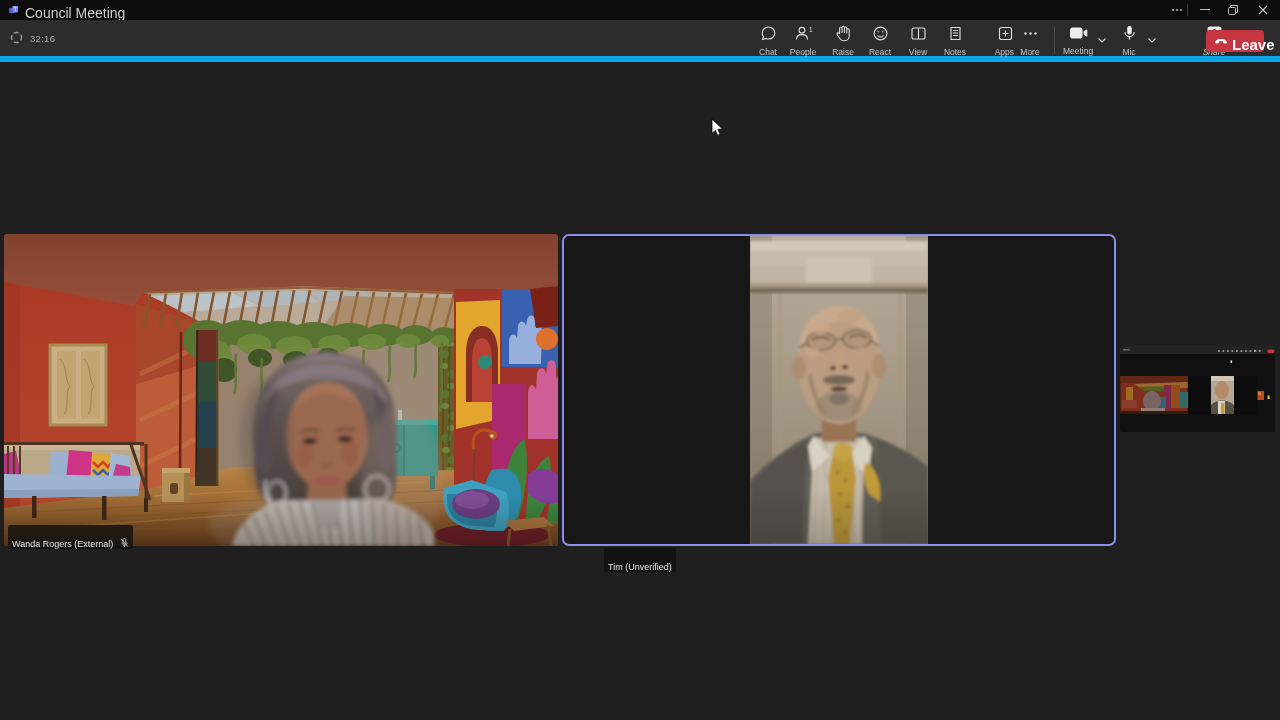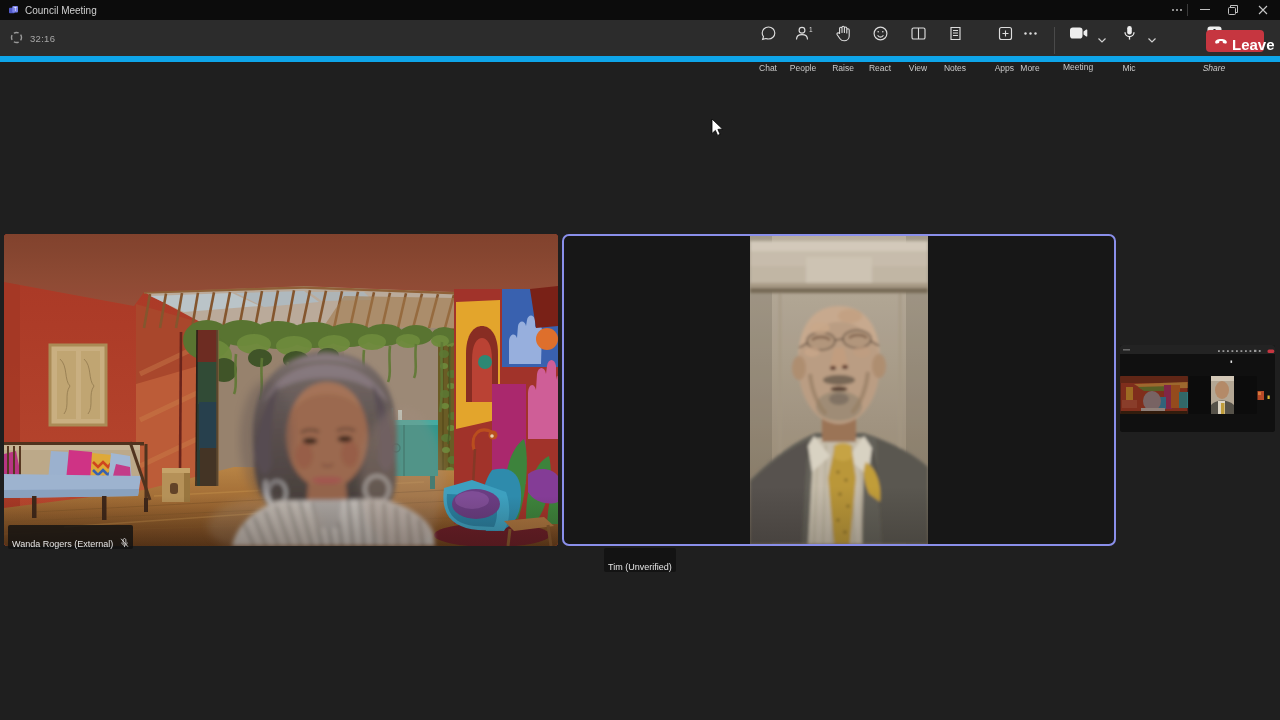--- a/index.html
+++ b/index.html
@@ -3,35 +3,35 @@
 <meta charset="utf-8">
 <style>
   html,body{margin:0;padding:0;background:#1f1f1f;}
   *{box-sizing:border-box;}
   .page{position:relative;width:1280px;height:720px;background:#1f1f1f;overflow:hidden;
         font-family:"Liberation Sans",sans-serif;}
   .abs{position:absolute;}
   .titlebar{left:0;top:0;width:1280px;height:20px;background:#0c0c0c;}
   .toolbar{left:0;top:20px;width:1280px;height:42px;background:#2c2c2c;border-bottom:6px solid #0ea5e9;}
   .tbtn{position:absolute;top:5px;width:44px;text-align:center;color:#c9c9c9;}
-  .tbtn .lbl{font-size:8.5px;color:#c9c9c9;margin-top:17px;}
+  .tbtn .lbl{font-size:8.5px;color:#c9c9c9;margin-top:1px;}
   .tag{position:absolute;height:15px;background:rgba(17,17,17,0.82);border-radius:2px;
        color:#e3e3e3;font-size:9px;line-height:15px;padding:12px 4px;white-space:nowrap;}
 </style>
 </head>
 <body>
 <div class="page">
 
   <div class="abs titlebar">
     <svg class="abs" style="left:8px;top:6px" width="11" height="9" viewBox="0 0 11 11">
       <rect x="0" y="2" width="7" height="7" rx="1" fill="#5059c9"></rect>
       <rect x="4" y="0" width="7" height="8" rx="1.2" fill="#7b83eb"></rect>
       <text x="7.5" y="6.5" font-size="6" fill="#fff" text-anchor="middle" font-family="Liberation Sans">T</text>
     </svg>
-    <div class="abs" style="left:25px;top:5px;font-size:10px;color:#cfcfcf;">Council Meeting</div>
+    <div class="abs" style="left:25px;top:5px;font-size:14px;color:#cfcfcf;">Council Meeting</div>
     <svg class="abs" style="left:1171px;top:8px" width="12" height="4" viewBox="0 0 12 4">
       <circle cx="2" cy="2" r="1" fill="#b8b8b8"></circle>
         <circle cx="6" cy="2" r="1" fill="#b8b8b8"></circle>
         <circle cx="10" cy="2" r="1" fill="#b8b8b8"></circle>
     </svg>
     <div class="abs" style="left:1187px;top:4px;width:1px;height:12px;background:#3a3a3a;"></div>
     <div class="abs" style="left:1200px;top:9px;width:10px;height:1px;background:#c0c0c0;"></div>
     <svg class="abs" style="left:1228px;top:5px" width="10" height="10" viewBox="0 0 10 10">
       <rect x="0.5" y="2.5" width="7" height="7" rx="1" fill="none" stroke="#c0c0c0" stroke-width="1"></rect>
       <path d="M2.5 2.5 L2.5 0.5 L9.5 0.5 L9.5 7.5 L7.5 7.5" fill="none" stroke="#c0c0c0" stroke-width="1"></path>

